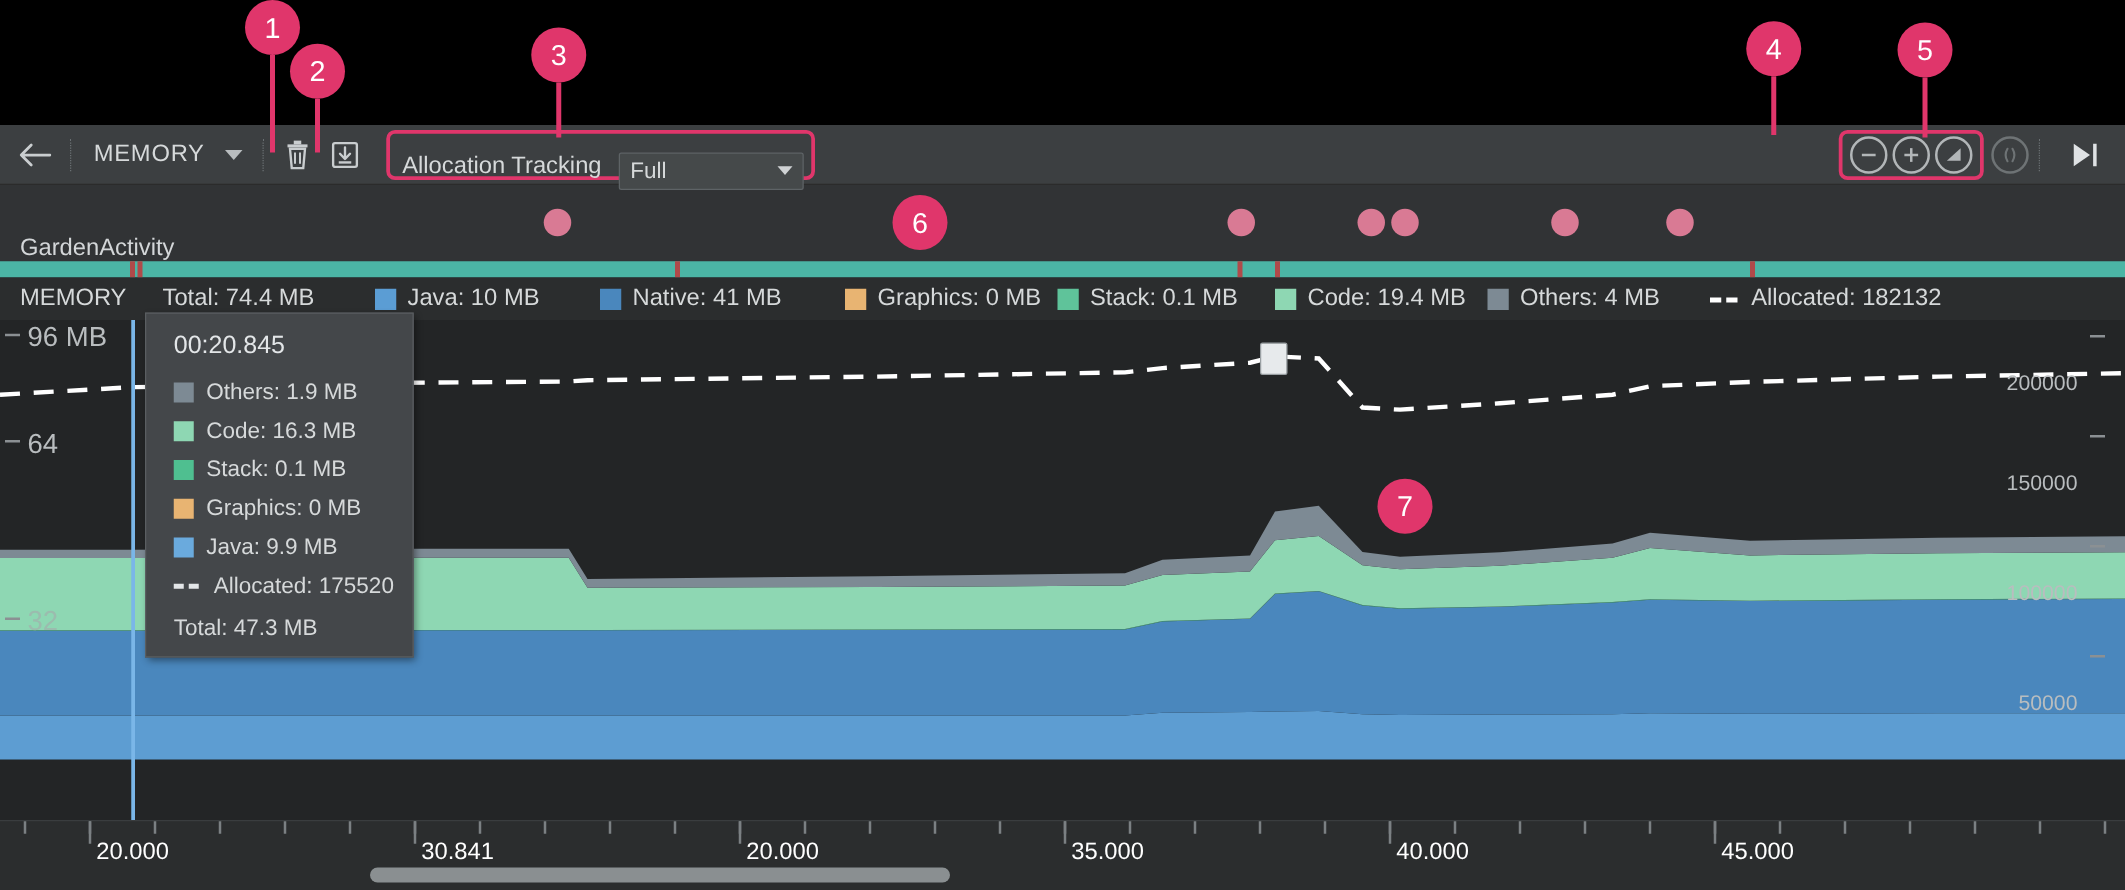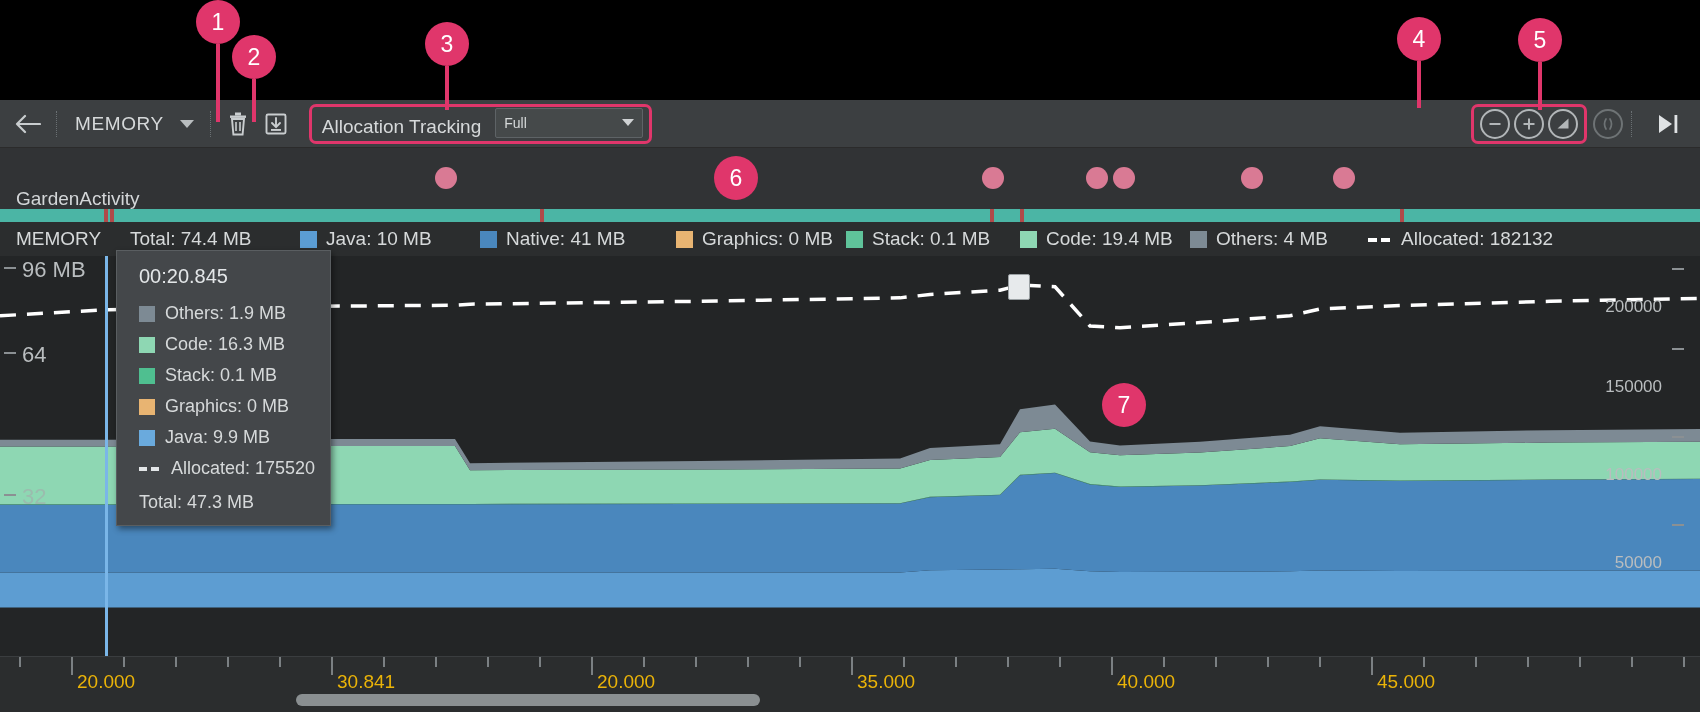--- a/index.html
+++ b/index.html
@@ -53,30 +53,30 @@
   }
   .caret {
     width:0;height:0;border-left:7px solid transparent;border-right:7px solid transparent;
     border-top:8px solid #b9bdbf; margin-left:16px;
   }
   .tb-icon {
     width:34px;height:34px;display:flex;align-items:center;justify-content:center;
     cursor:pointer; margin:0 2px;
   }
   #alloc-group {
-    display:flex; align-items:flex-end;
+    display:flex; align-items:flex-start;
     border:3px solid #e0366b; border-radius:7px;
     padding:15px 6px 3px 10px; margin-left:14px; height:40px;
   }
   #alloc-label { font-size:19px; color:#d6d9da; white-space:nowrap; }
   #alloc-combo {
     margin-left:14px; width:148px; height:30px;
     background:#45494a; border:1px solid #5e6366; border-radius:2px;
     display:flex; align-items:center; padding:0 8px;
-    font-size:14px; color:#d6d9da; position:relative; cursor:pointer;
+    font-size:18px; color:#d6d9da; position:relative; cursor:pointer;
   }
   #alloc-combo .caret { margin-left:auto; border-top-color:#cfd2d4;
     border-left-width:6px;border-right-width:6px;border-top-width:7px; }
 
   #zoom-group {
     margin-left:auto;
     display:flex; align-items:center; gap:4px;
     border:3px solid #e0366b; border-radius:7px;
     padding:2px 6px; height:40px;
   }
@@ -175,21 +175,21 @@
   .tt-total { font-size:18px; color:#d6d9da; padding:8px 0 0 22px; }
 
   
   #xaxis {
     position:absolute; left:0; top:656px; width:1700px; height:56px;
     background:#2b2d2e; border-top:1px solid #3a3d3f;
   }
   .x-tick { position:absolute; top:0; width:2px; background:#7b8083; }
   .x-tick.major { height:18px; }
   .x-tick.minor { height:10px; }
-  .x-lab { position:absolute; top:14px; font-size:19px; color:#eab308; }
+  .x-lab { position:absolute; top:14px; font-size:19px; color:#ffffff; }
   #hscroll-track { position:absolute; left:0; bottom:6px; width:1700px; height:12px; }
   #hscroll-thumb {
     position:absolute; height:12px; border-radius:6px; background:#8a8f91;
   }
 </style>
 </head>
 <body>
 
 <div id="event-strip">
   <div id="activity-name">GardenActivity</div>

